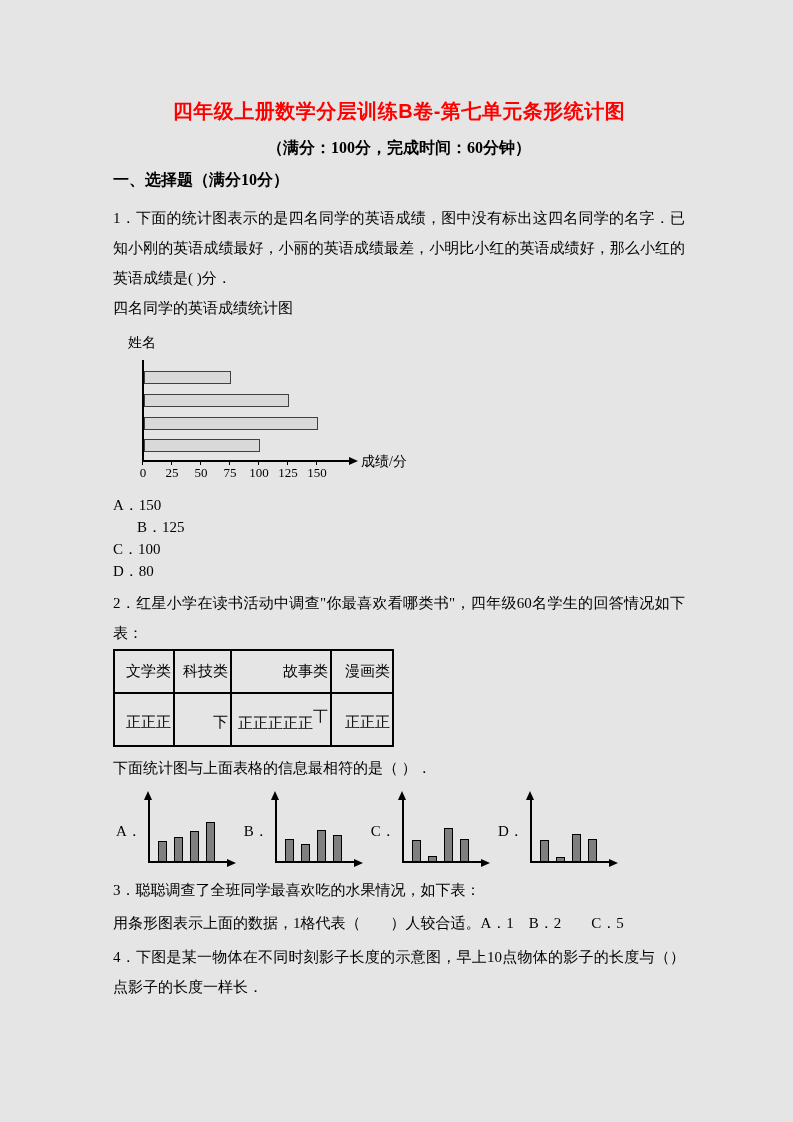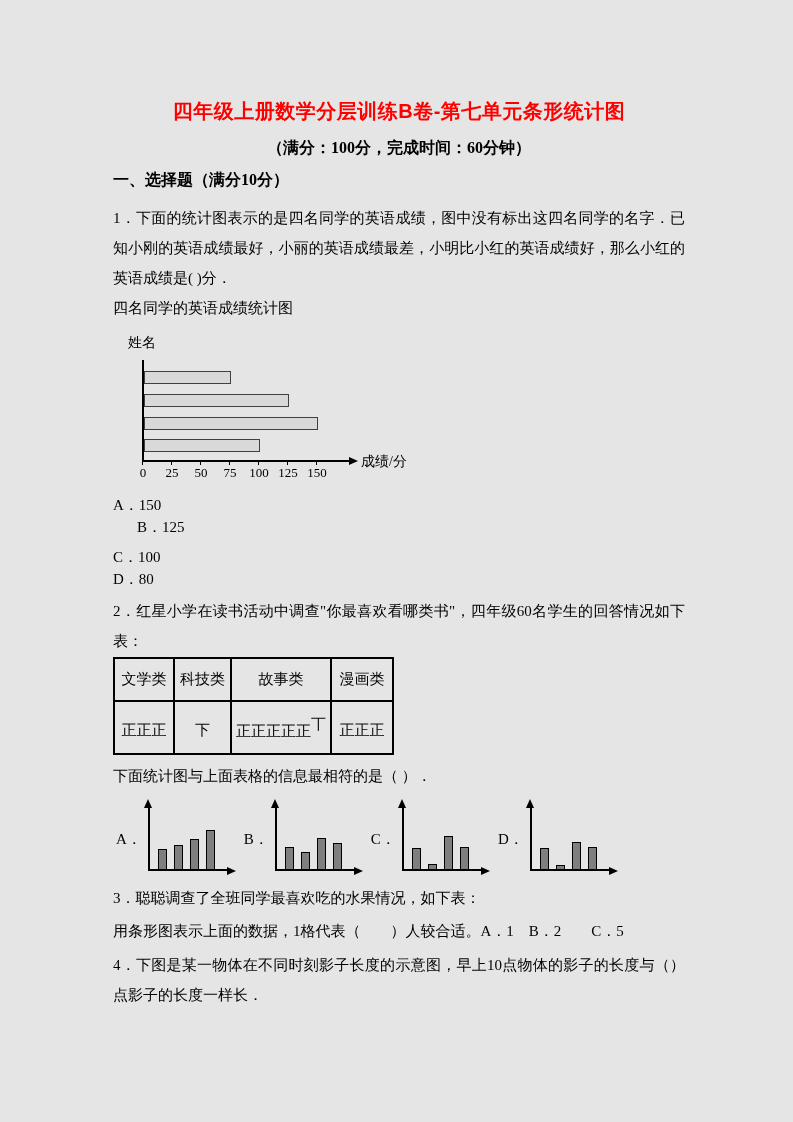--- a/index.html
+++ b/index.html
@@ -26,24 +26,24 @@
   .xarrowhead { position:absolute; left:221px; top:125px; width:0; height:0;
     border-left:9px solid #000; border-top:4px solid transparent; border-bottom:4px solid transparent; }
   .xlab { position:absolute; left:233px; top:121px; font-size:14px; }
   .hbar { position:absolute; left:16px; height:13px; background:#d9d9d9; border:1px solid #404040; }
   .xtick { position:absolute; top:133px; transform:translateX(-50%); font-size:13px; }
   .tickmark { position:absolute; top:128px; width:1px; height:5px; background:#000; }
   
   .options-row { display:flex; margin-top:10px; font-size:15px; line-height:22px;flex-direction:column; }
   .options-row span:nth-child(1){ width:145px; }
   .options-row span:nth-child(2){ width:142px;margin-left:24px; }
-  .options-row span:nth-child(3){ width:140px;margin-top:8px; }
+  .options-row span:nth-child(3){ width:140px; }
   
   table { border-collapse:collapse; margin-top:1px; }
-  td { border:2px solid #000; text-align:center; font-size:15px; padding:0 2px;margin-top:42px; }
+  td { border:2px solid #000; text-align:right; font-size:15px; padding:0 2px;margin-top:42px; }
   .t1 td { height:43px; }
   .t1 tr:last-child td { height:53px; }
   .t1 td:nth-child(1){ width:60px; } .t1 td:nth-child(2){ width:57px; }
   .t1 td:nth-child(3){ width:100px; } .t1 td:nth-child(4){ width:62px; }
   .tally-sup { vertical-align:7px; }
   .t2 td { height:43px; }
   .t2 td:nth-child(1){ width:90px; } .t2 td:nth-child(2){ width:93px; }
   .t2 td:nth-child(3){ width:87px; } .t2 td:nth-child(4){ width:84px; }
   .t2 td:nth-child(5){ width:61px; } .t2 td:nth-child(6){ width:91px; }
   .prompt { font-size:15px; line-height:26px; margin-top:8px; }

